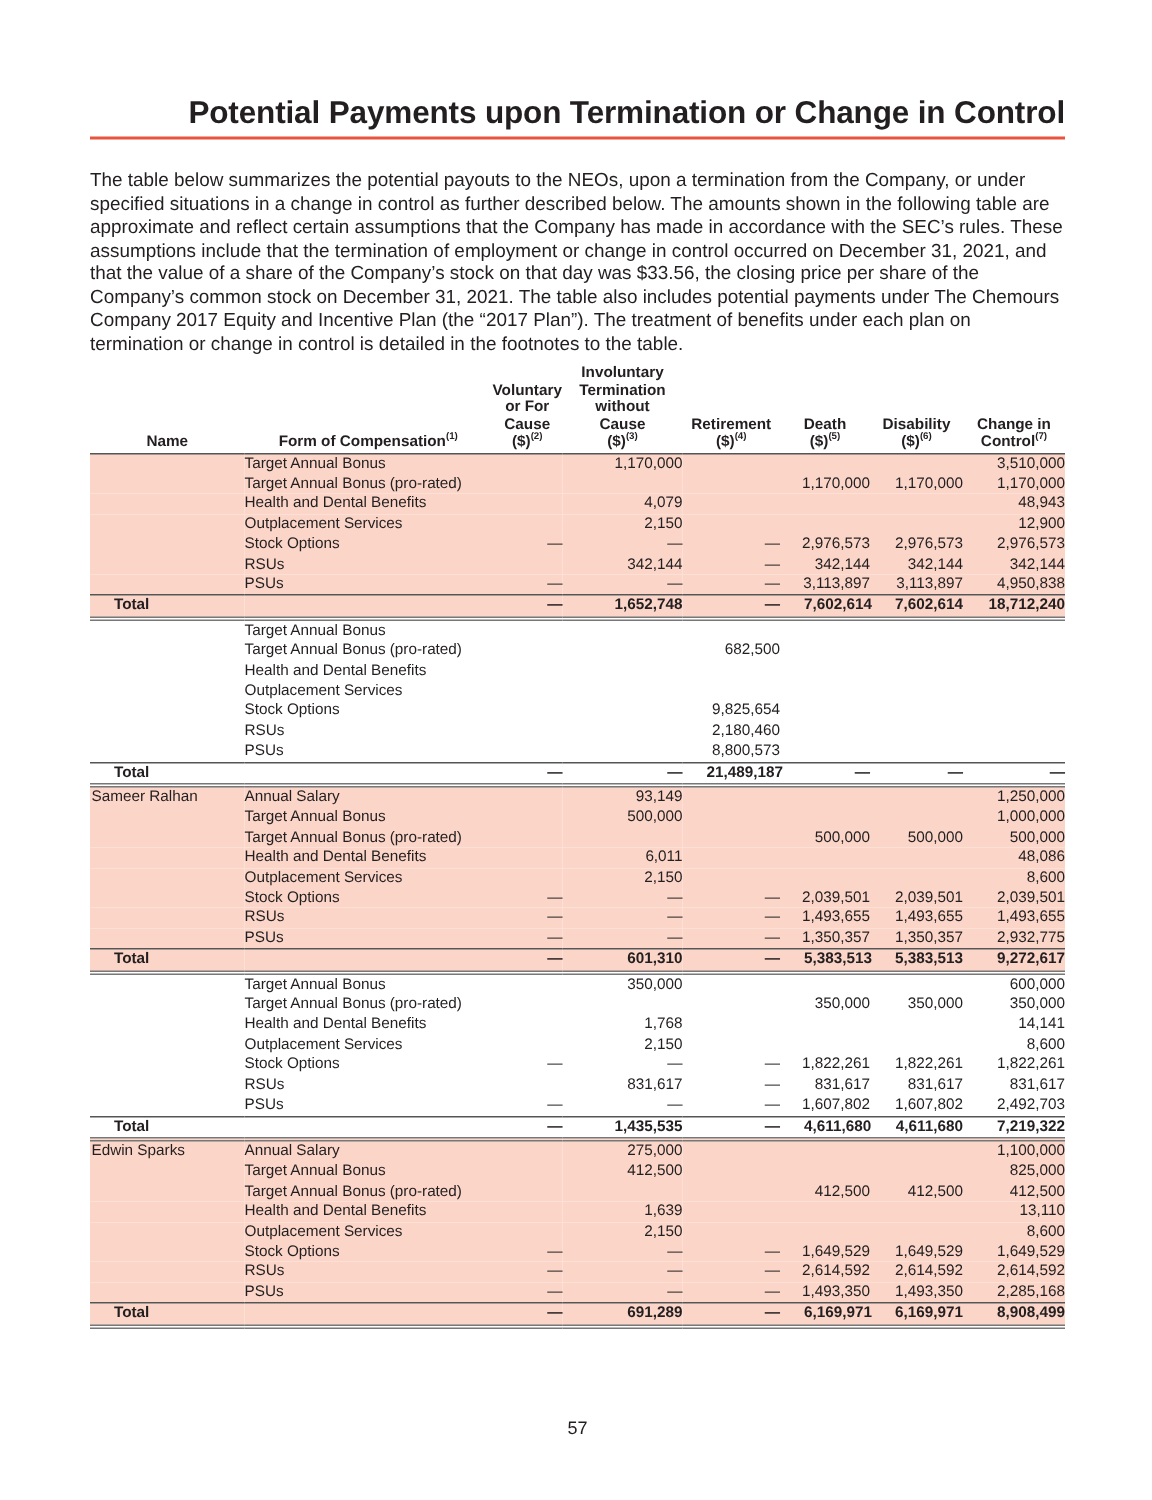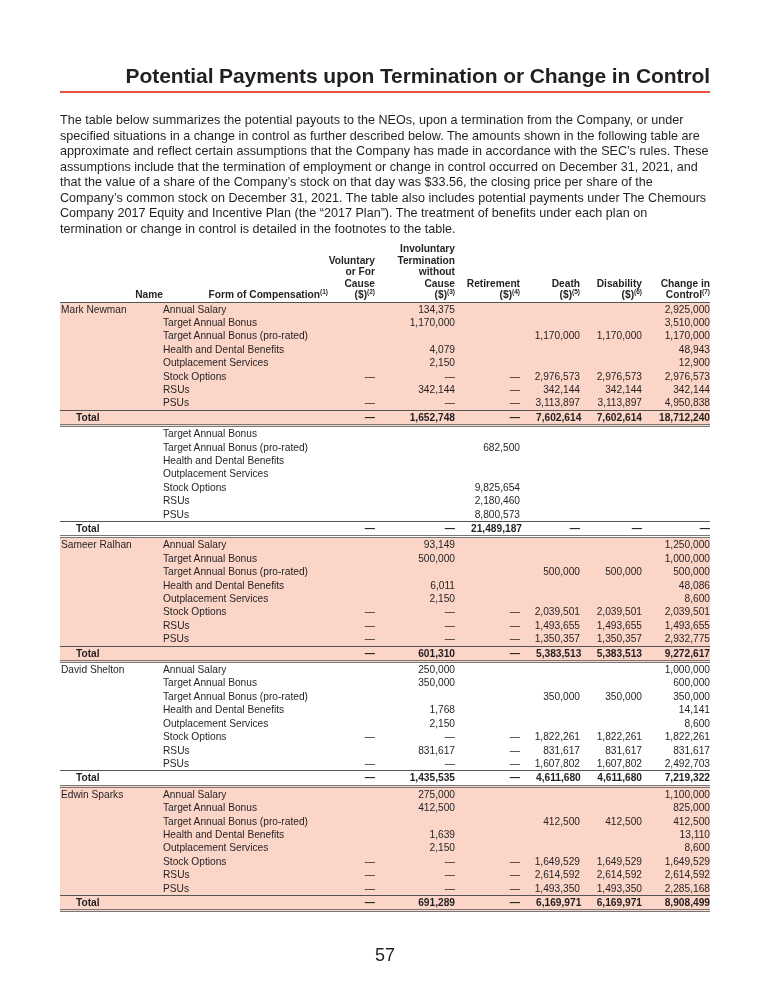--- a/index.html
+++ b/index.html
@@ -18,35 +18,35 @@
   .intro {
     position: absolute; top: 113px; left: 0; width: 652px;
     font-size: 12.6px; line-height: 15.5px; color: #231f20;
   }
   table {
     position: absolute; top: 243px; left: 0; width: 650px;
     border-collapse: collapse; font-size: 10.2px; color: #231f20;
     table-layout: fixed;
   }
   th {
-    font-weight: bold; text-align: right; vertical-align: bottom;
+    font-weight: bold; text-align: center; vertical-align: bottom;
     line-height: 11.5px; padding: 0 0 1px 0; font-size: 10.2px;
   }
   th sup, td sup { font-size: 6.5px; vertical-align: super; line-height: 0; }
   thead tr { border-bottom: 1.5px solid #555; }
   td { height: 13.4px; line-height: 13.4px; padding: 0; white-space: nowrap; }
   td.num { text-align: right; }
   td.name { padding-left: 1px; }
   tr.group-shaded td { background: #fbd5c8; }
   tr.total td { font-weight: bold; border-top: 1px solid #555; }
   tr.total.last-in-group td { border-bottom: 3px double #777; padding-left: 16px; }
   tr.total.shaded td { background: #fbd5c8; }
   .pagenum {
     position: absolute; top: 945px; left: 0; width: 650px; text-align: center;
-    font-size: 18px; color: #231f20;
+    font-size: 12px; color: #231f20;
   }
   col.c-name { width: 103px; }
   col.c-form { width: 165px; }
   col.c-vol { width: 47px; }
   col.c-inv { width: 80px; }
   col.c-ret { width: 65px; }
   col.c-death { width: 60px; }
   col.c-dis { width: 62px; }
   col.c-cic { width: 68px; }
 </style>
@@ -75,30 +75,20 @@
         <th><span><span>Voluntary</span><br><span>or For</span><br><span>Cause</span><br><span>($)</span><sup>(2)</sup></span></th>
         <th><span><span>Involuntary</span><br><span>Termination</span><br><span>without</span><br><span>Cause</span><br><span>($)</span><sup>(3)</sup></span></th>
         <th><span><span>Retirement</span><br><span>($)</span><sup>(4)</sup></span></th>
         <th><span><span>Death</span><br><span>($)</span><sup>(5)</sup></span></th>
         <th><span><span>Disability</span><br><span>($)</span><sup>(6)</sup></span></th>
         <th><span><span>Change in</span><br><span>Control</span><sup>(7)</sup></span></th>
       </tr>
     </thead>
     <tbody id="tbody">
         <tr class="group-shaded">
-          <td class="name">Mark Newman</td>
-          <td>Annual Salary</td>
-          <td class="num"></td>
-          <td class="num">134,375</td>
-          <td class="num"></td>
-          <td class="num"></td>
-          <td class="num"></td>
-          <td class="num">2,925,000</td>
-        </tr>
-        <tr class="group-shaded">
           <td class="name"></td>
           <td>Target Annual Bonus</td>
           <td class="num"></td>
           <td class="num">1,170,000</td>
           <td class="num"></td>
           <td class="num"></td>
           <td class="num"></td>
           <td class="num">3,510,000</td>
         </tr>
         <tr class="group-shaded">
@@ -333,30 +323,20 @@
         </tr>
         <tr class="total last-in-group shaded">
           <td class="name">Total</td>
           <td></td>
           <td class="num">—</td>
           <td class="num">601,310</td>
           <td class="num">—</td>
           <td class="num">5,383,513</td>
           <td class="num">5,383,513</td>
           <td class="num">9,272,617</td>
-        </tr>
-        <tr>
-          <td class="name">David Shelton</td>
-          <td>Annual Salary</td>
-          <td class="num"></td>
-          <td class="num">250,000</td>
-          <td class="num"></td>
-          <td class="num"></td>
-          <td class="num"></td>
-          <td class="num">1,000,000</td>
         </tr>
         <tr>
           <td class="name"></td>
           <td>Target Annual Bonus</td>
           <td class="num"></td>
           <td class="num">350,000</td>
           <td class="num"></td>
           <td class="num"></td>
           <td class="num"></td>
           <td class="num">600,000</td>

